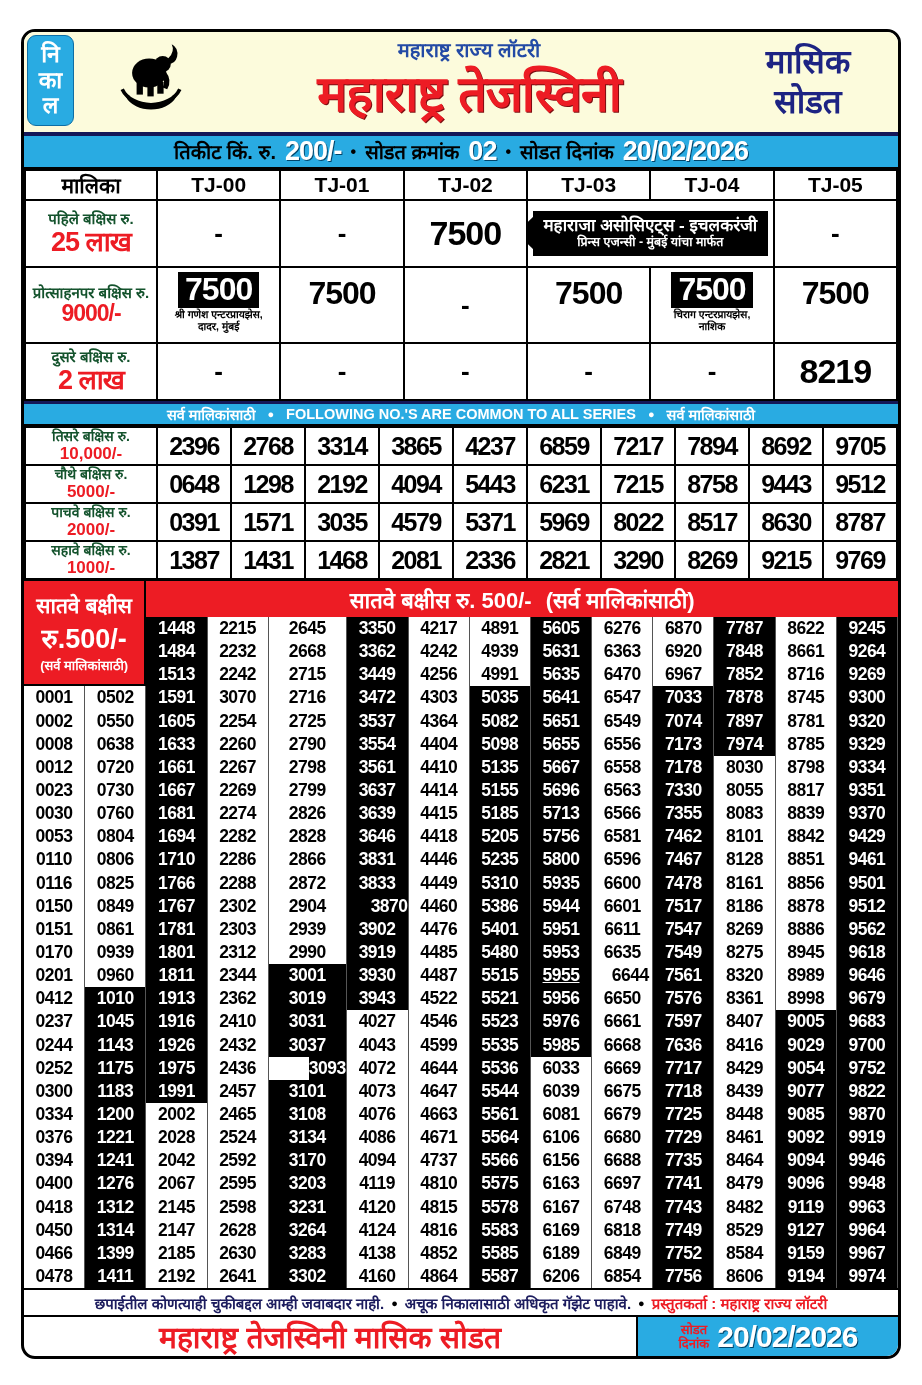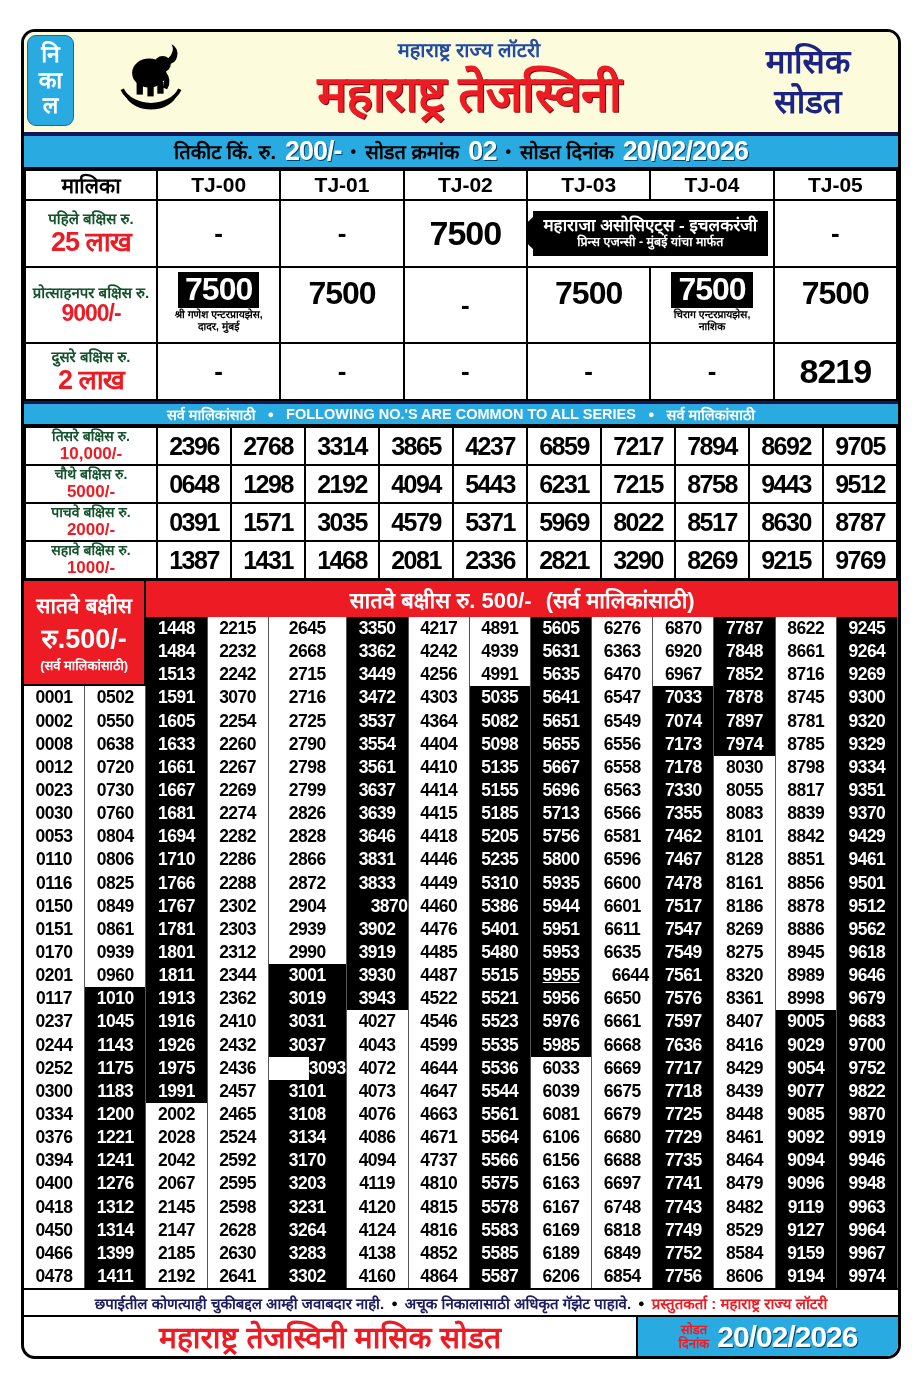--- a/index.html
+++ b/index.html
@@ -317,21 +317,21 @@
         <div class="n7" style="grid-area: 8 / 1;">0012</div>
         <div class="n7" style="grid-area: 9 / 1;">0023</div>
         <div class="n7" style="grid-area: 10 / 1;">0030</div>
         <div class="n7" style="grid-area: 11 / 1;">0053</div>
         <div class="n7" style="grid-area: 12 / 1;">0110</div>
         <div class="n7" style="grid-area: 13 / 1;">0116</div>
         <div class="n7" style="grid-area: 14 / 1;">0150</div>
         <div class="n7" style="grid-area: 15 / 1;">0151</div>
         <div class="n7" style="grid-area: 16 / 1;">0170</div>
         <div class="n7" style="grid-area: 17 / 1;">0201</div>
-        <div class="n7" style="grid-area: 18 / 1;">0117</div>
+        <div class="n7" style="grid-area: 18 / 1;">0412</div>
         <div class="n7" style="grid-area: 19 / 1;">0237</div>
         <div class="n7" style="grid-area: 20 / 1;">0244</div>
         <div class="n7" style="grid-area: 21 / 1;">0252</div>
         <div class="n7" style="grid-area: 22 / 1;">0300</div>
         <div class="n7" style="grid-area: 23 / 1;">0334</div>
         <div class="n7" style="grid-area: 24 / 1;">0376</div>
         <div class="n7" style="grid-area: 25 / 1;">0394</div>
         <div class="n7" style="grid-area: 26 / 1;">0400</div>
         <div class="n7" style="grid-area: 27 / 1;">0418</div>
         <div class="n7" style="grid-area: 28 / 1;">0450</div>

